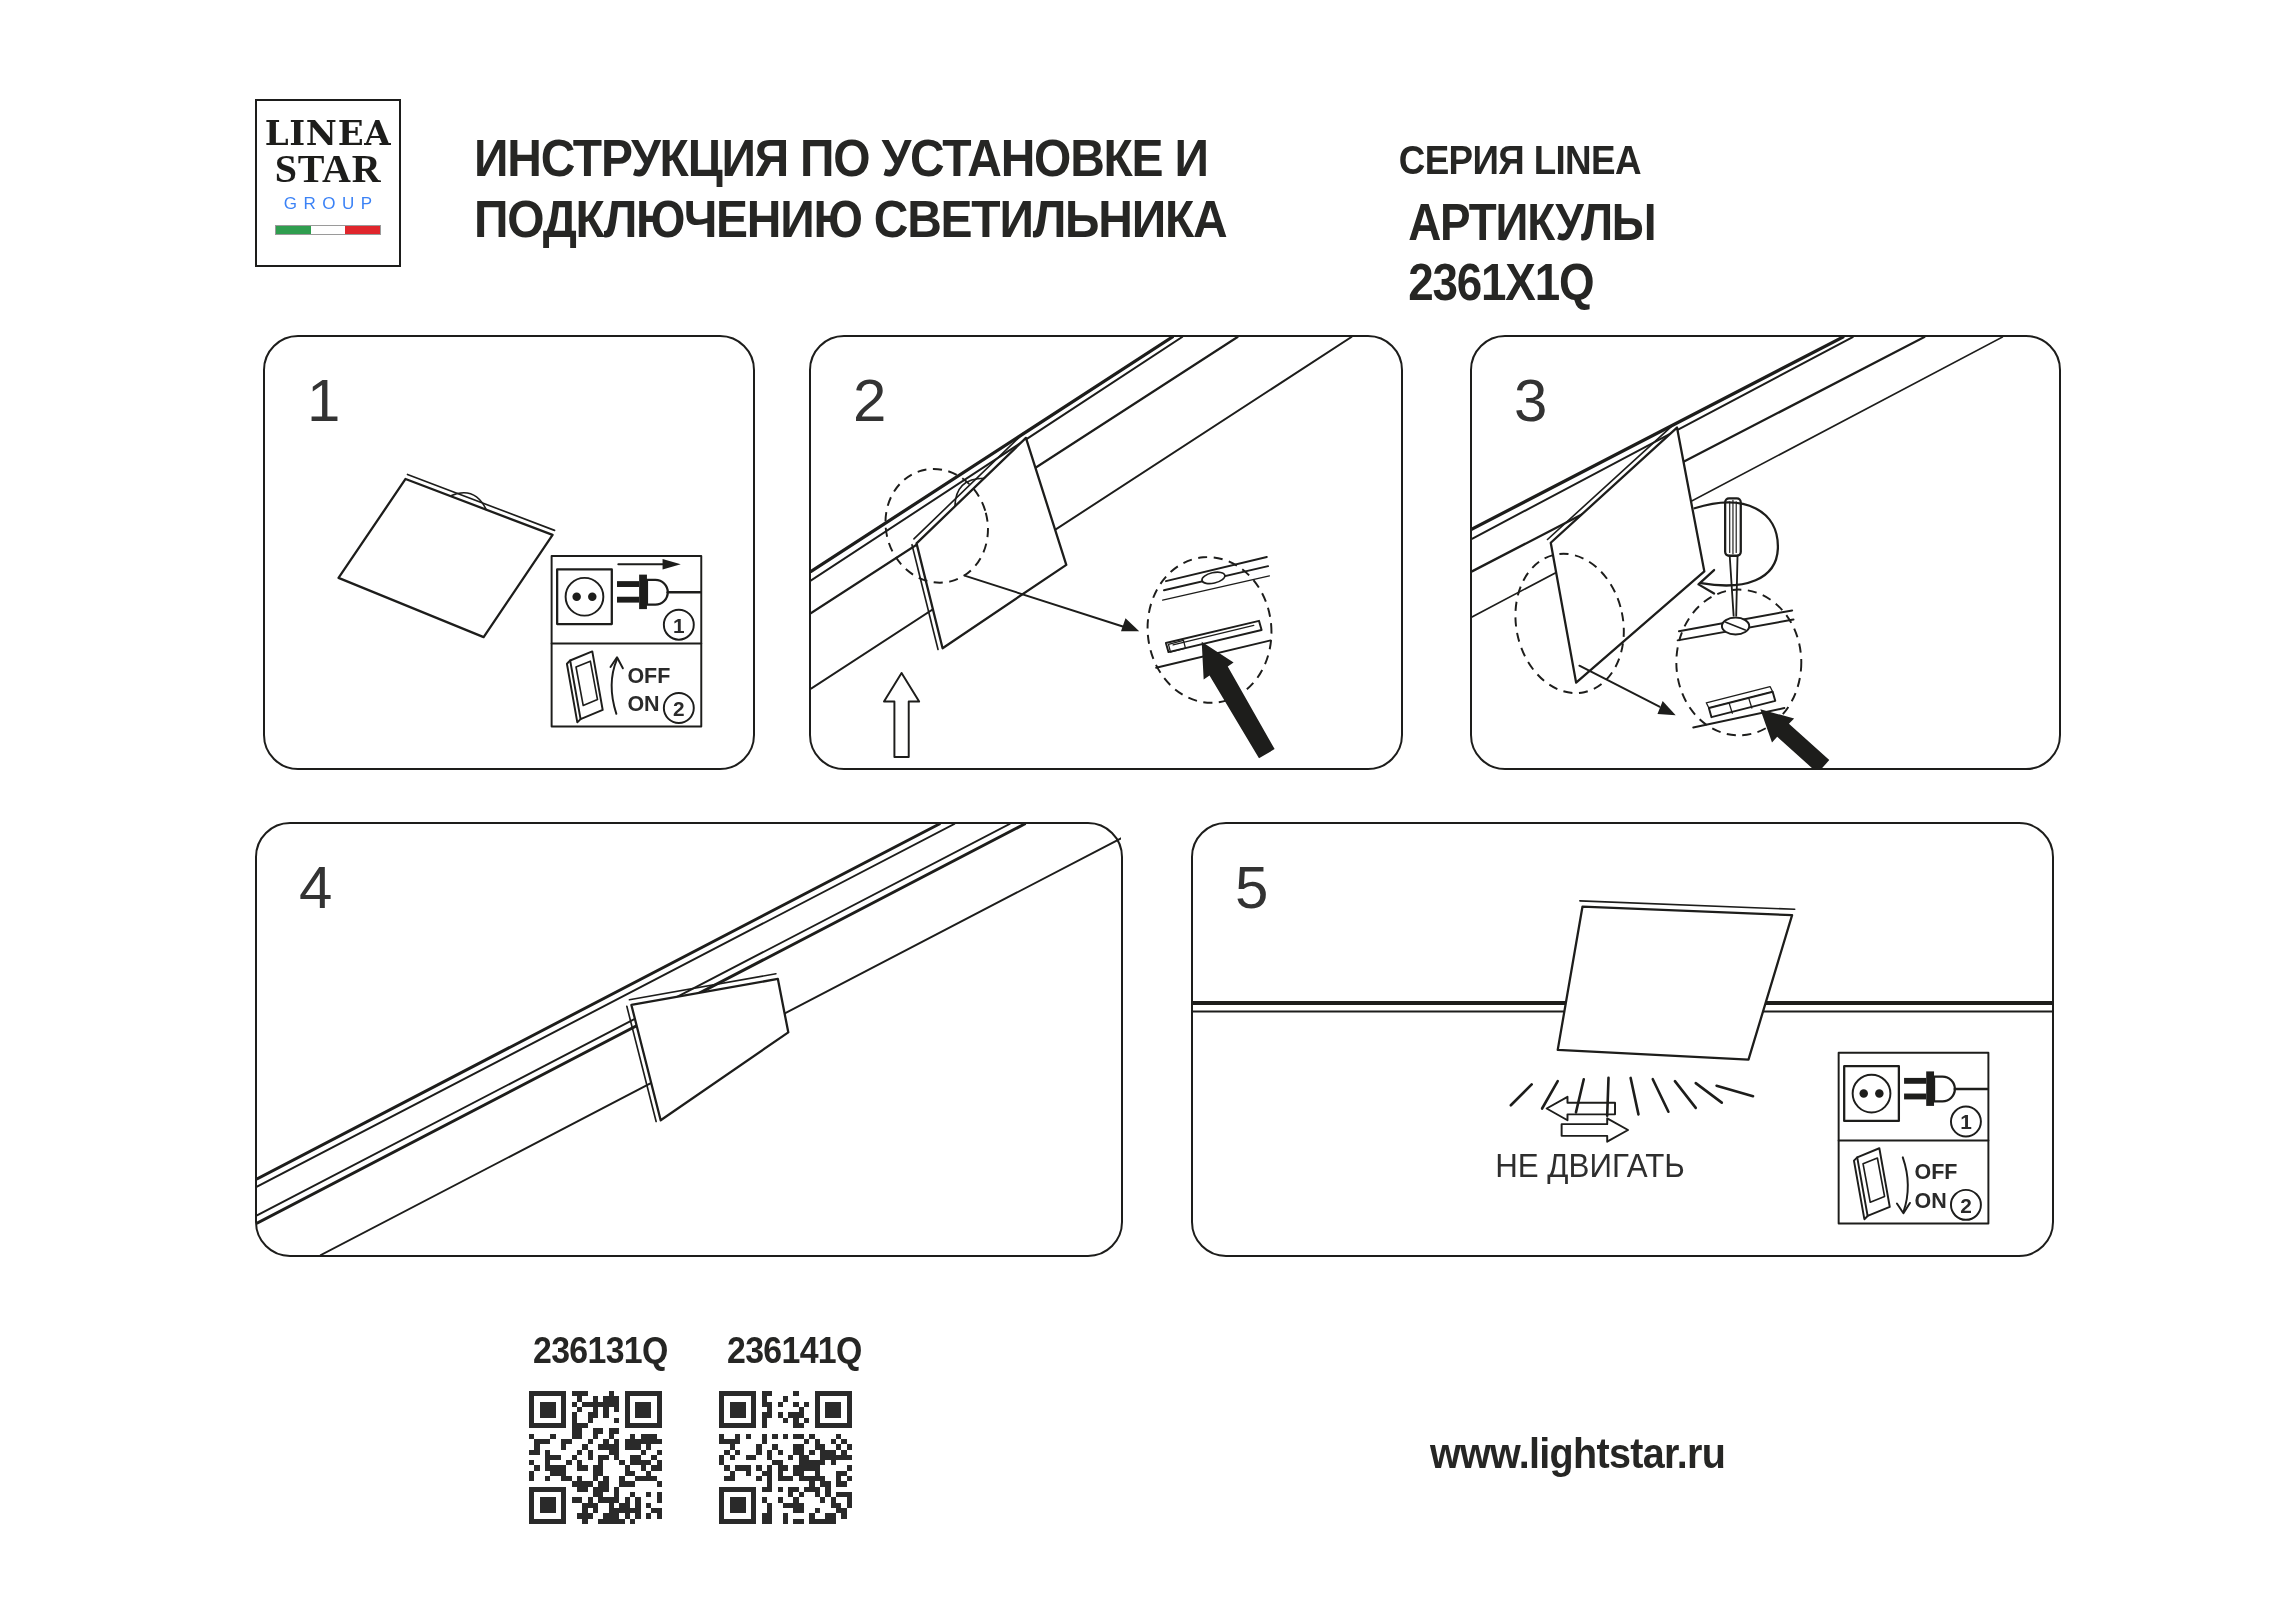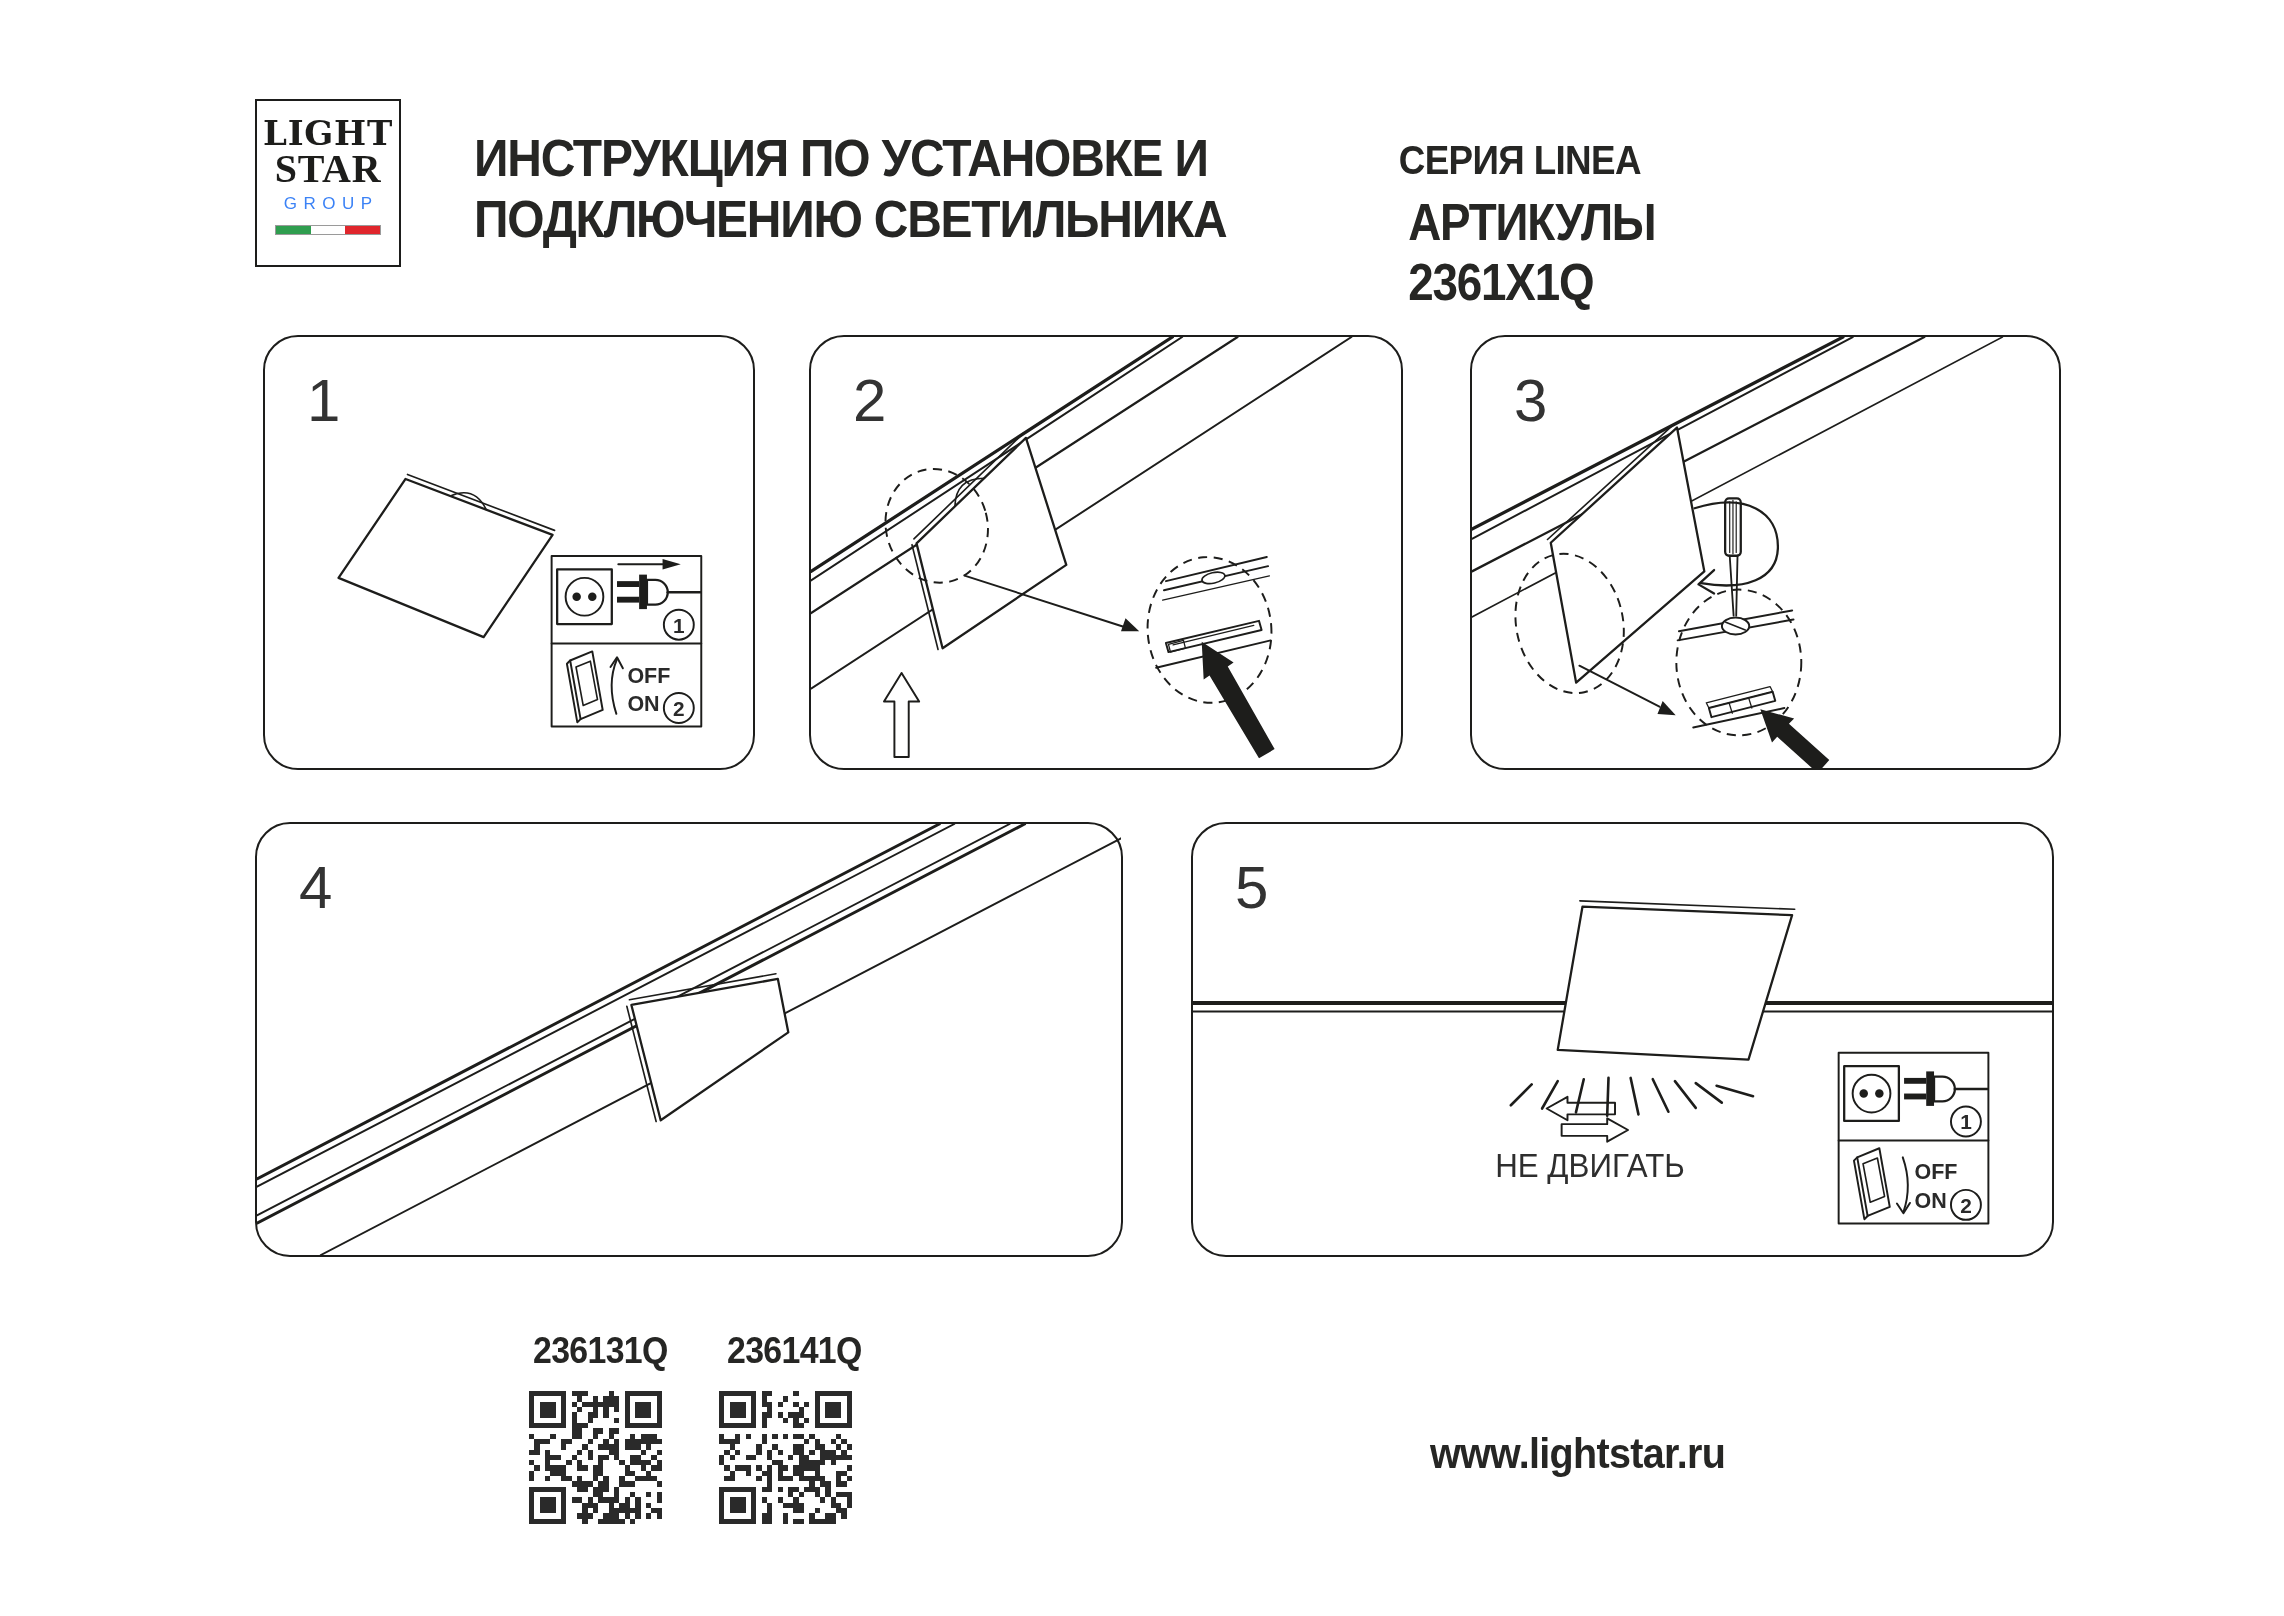--- a/index.html
+++ b/index.html
@@ -44,21 +44,21 @@
   .qr svg{width:100%;height:100%;}
   .website{position:absolute;left:1430px;top:1430px;font-weight:bold;font-size:42px;letter-spacing:-0.7px;
            color:#262624;transform:scaleX(.94);transform-origin:left top;}
 </style>
 </head>
 <body>
 
 <div class="page">
 
   <div class="logo-box">
-    <div class="logo-light">LIGHT</div>
+    <div class="logo-light">LINEA</div>
     <div class="logo-star">STAR</div>
     <div class="logo-group">GROUP</div>
     <div class="flag">
       <div style="background:#2f9e4f"></div>
       <div style="background:#ffffff"></div>
       <div style="background:#e0262c"></div>
     </div>
   </div>
 
   <div class="title">

